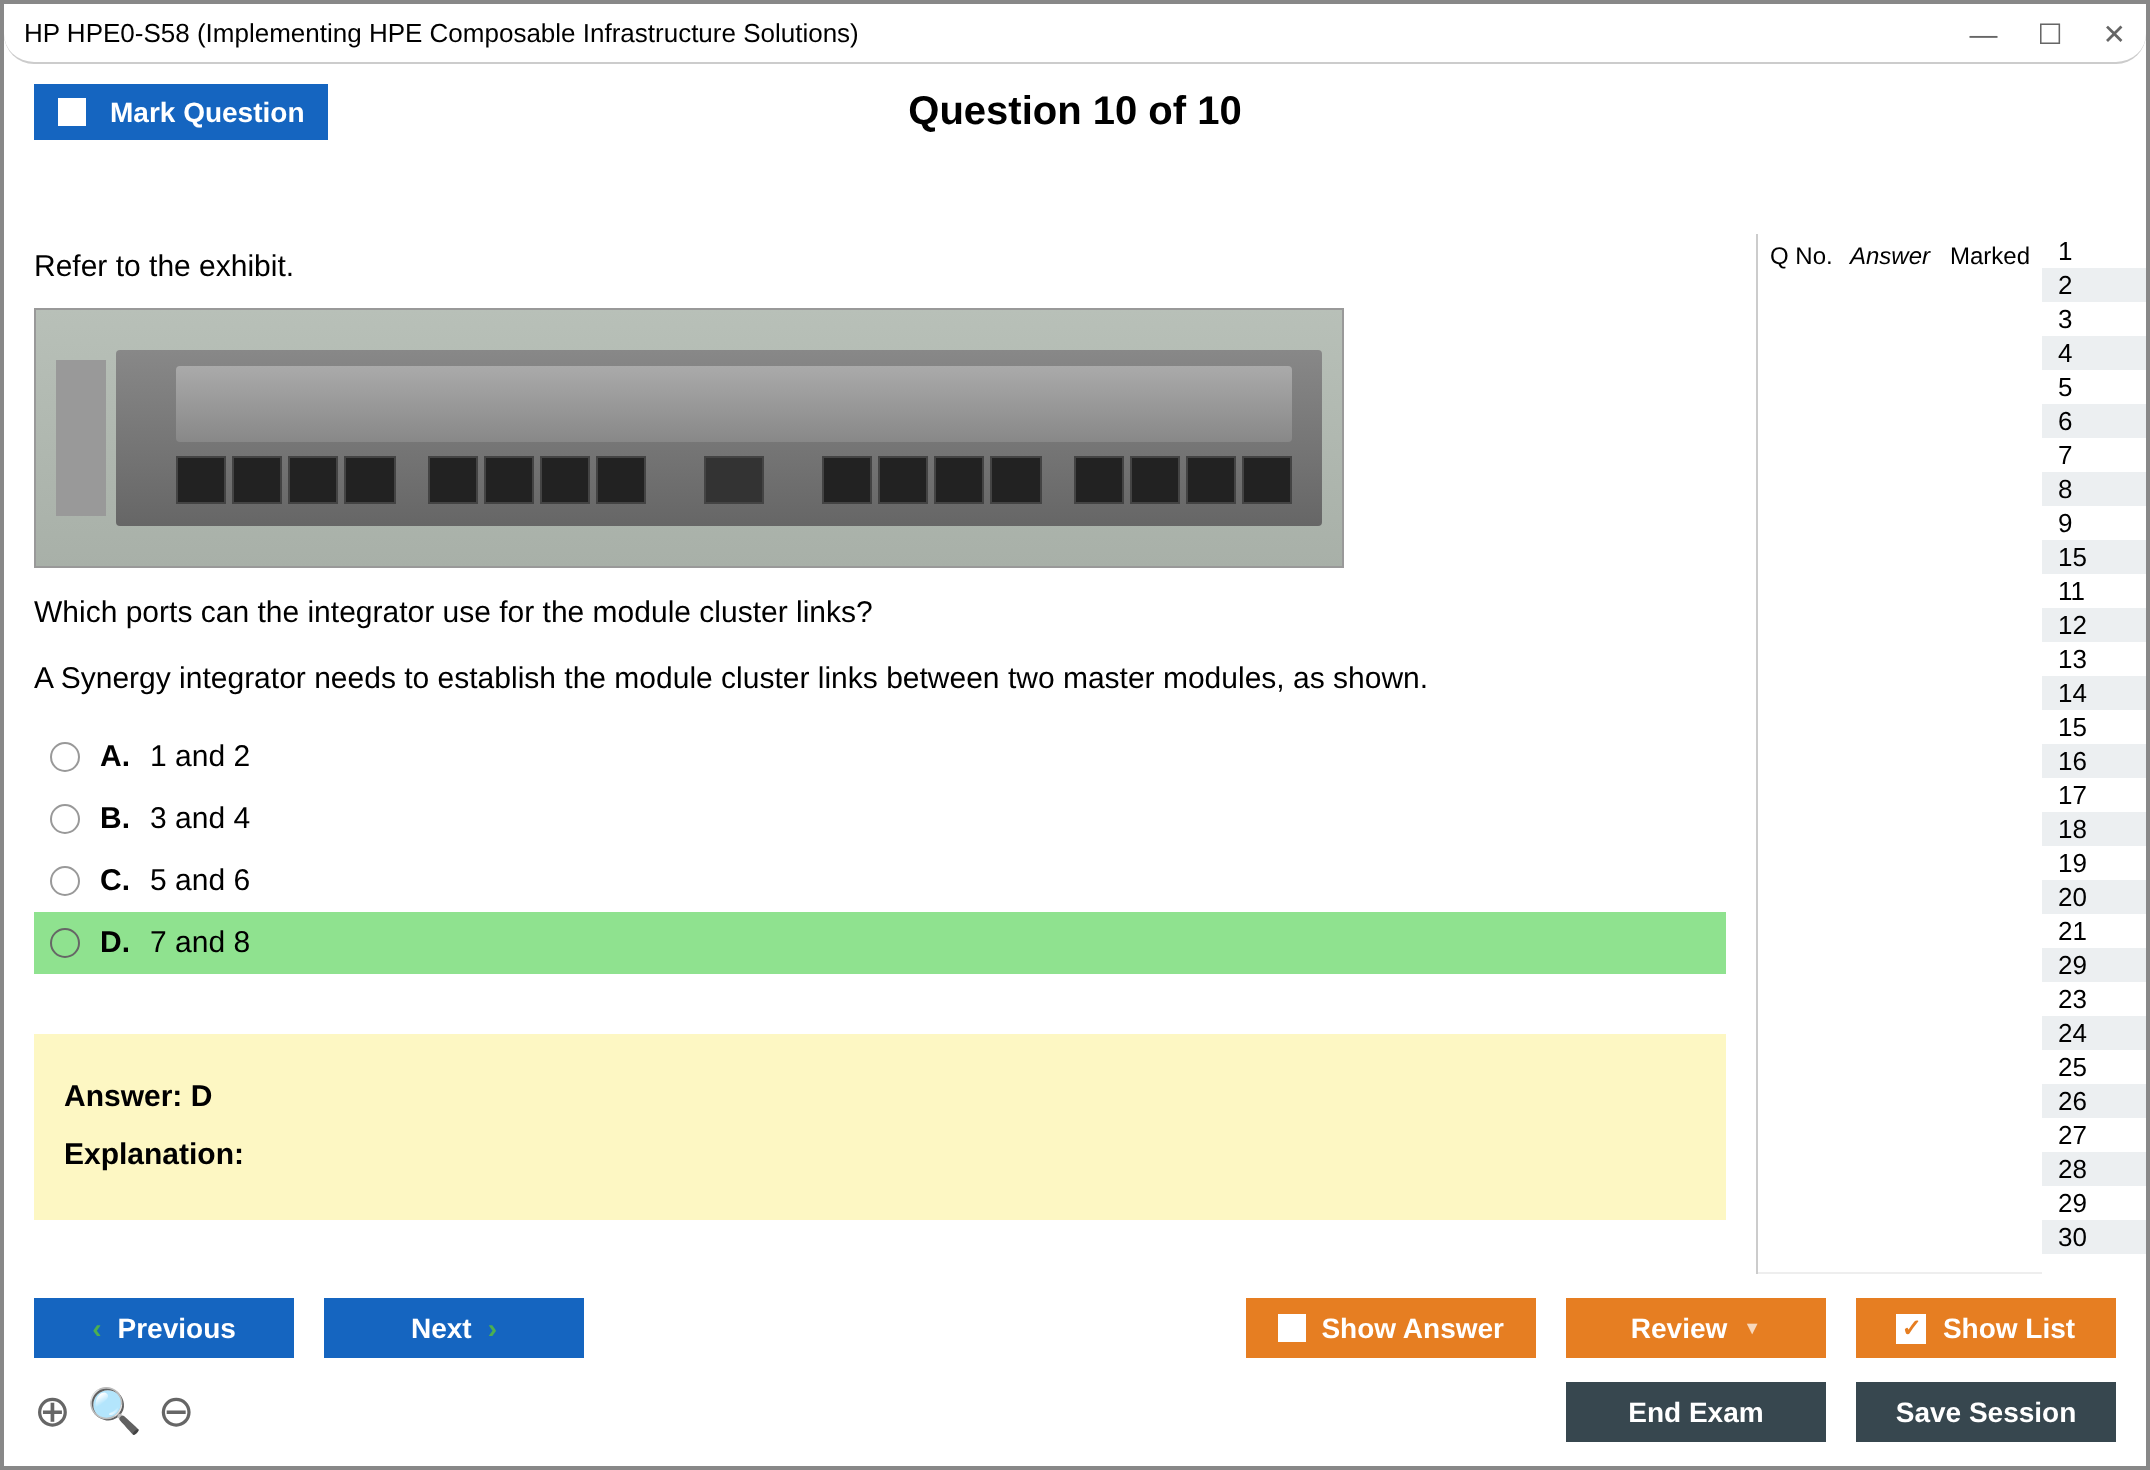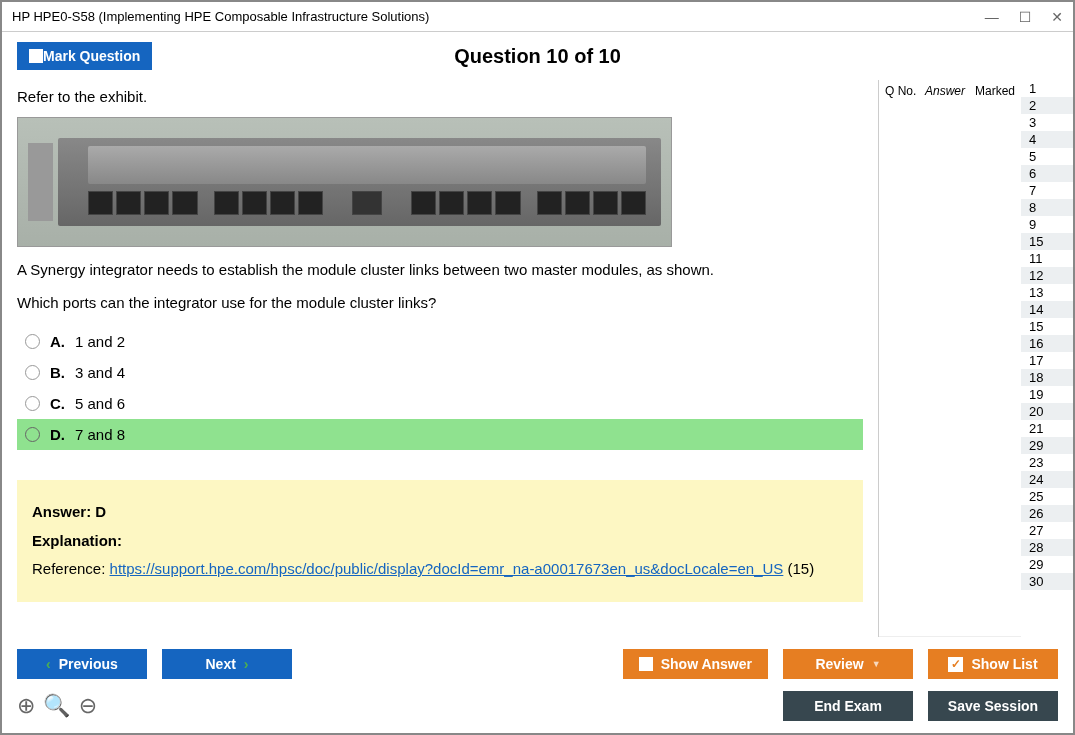--- a/index.html
+++ b/index.html
@@ -1,26 +1,26 @@
 <!DOCTYPE html>
 <html><head>
 <meta charset="utf-8">
 <style>
 * { box-sizing: border-box; margin: 0; padding: 0; }
 body { font-family: Arial, sans-serif; font-size: 14px; background: #fff; }
 .window { width: 1075px; height: 735px; border: 2px solid #888; position: relative; display: flex; flex-direction: column; }
-.titlebar { height: 30px; display: flex; align-items: center; padding: 0 10px; border-bottom: 1px solid #ccc; }
+.titlebar { height: 30px; display: flex; align-items: center; padding: 0 10px; border-bottom: 1px solid #ccc; border-radius: 15px; }
 .titlebar-text { flex: 1; font-size: 13px; }
 .titlebar-btns { display: flex; gap: 20px; color: #666; }
 .titlebar-btns span { cursor: pointer; font-size: 14px; }
 .header-row { display: flex; align-items: center; padding: 10px 15px; position: relative; }
-.mark-btn { background: #1565c0; color: #fff; padding: 6px 12px; font-weight: bold; font-size: 14px; display: flex; align-items: center; gap: 0; cursor: pointer; border: none; }
+.mark-btn { background: #1565c0; color: #fff; padding: 6px 12px; font-weight: bold; font-size: 14px; display: flex; align-items: center; gap: 12px; cursor: pointer; border: none; }
 .mark-btn .box { width: 14px; height: 14px; background: #fff; display: inline-block; }
 .question-title { position: absolute; left: 50%; transform: translateX(-50%); font-size: 20px; font-weight: bold; }
-.main { flex: 1; display: flex; overflow: hidden; }
+.main { flex: 1; display: flex; overflow: hidden; margin-top: 37px; }
 .content { flex: 1; padding: 0 15px 10px 15px; overflow-y: auto; }
 .intro { margin: 8px 0 12px 0; font-size: 15px; }
 .exhibit { width: 655px; height: 130px; background: linear-gradient(#b8c0b8, #a8b0a8); border: 1px solid #999; margin-bottom: 12px; position: relative; }
 .module { position: absolute; left: 40px; right: 10px; top: 20px; bottom: 20px; background: linear-gradient(#888, #666); border-radius: 2px; }
 .module::before { content:""; position: absolute; left: -30px; top: 5px; bottom: 5px; width: 25px; background: #999; }
 .ports-row { position:absolute; bottom:8px; left:30px; right:15px; height:30px; display:flex; gap:3px; align-items:center;}
 .ports-row .p { flex:1; height:24px; background:#222; border:1px solid #444; }
 .ports-row .g { width:10px; }
 .body-gray { position:absolute; top:8px; left:30px; right:15px; height:38px; background: linear-gradient(#aaa,#888); border-radius:2px;}
 .qtext { font-size: 15px; margin: 10px 0; line-height: 1.5; }
@@ -101,22 +101,22 @@
               <div class="p"></div>
               <div class="p"></div>
             <div class="g"></div>
             <div class="p"></div>
               <div class="p"></div>
               <div class="p"></div>
               <div class="p"></div>
           </div>
         </div>
       </div>
+      <p class="qtext">Which ports can the integrator use for the module cluster links?</p>
       <p class="qtext">A Synergy integrator needs to establish the module cluster links between two master modules, as shown.</p>
-      <p class="qtext">Which ports can the integrator use for the module cluster links?</p>
 
       <div class="choices">
         <div class="choice">
           <span class="radio"></span>
           <b>A.</b>
           <span>1 and 2</span>
         </div>
         <div class="choice">
           <span class="radio"></span>
           <b>B.</b>
@@ -130,23 +130,20 @@
         <div class="choice selected">
           <span class="radio"></span>
           <b>D.</b>
           <span>7 and 8</span>
         </div>
       </div>
 
       <div class="answer-box">
         <p><b>Answer: D</b></p>
         <p><b>Explanation:</b></p>
-        <p>
-          <span>Reference: </span><a href="#">https://support.hpe.com/hpsc/doc/public/display?docId=emr_na-a00017673en_us&amp;docLocale=en_US</a><span> (15)</span>
-        </p>
       </div>
     </div>
 
     <div class="sidebar">
       <div class="side-head">
         <div class="c1">Q No.</div>
         <div class="c2">Answer</div>
         <div class="c3">Marked</div>
       </div>
       <div class="qlist" id="qlist">

